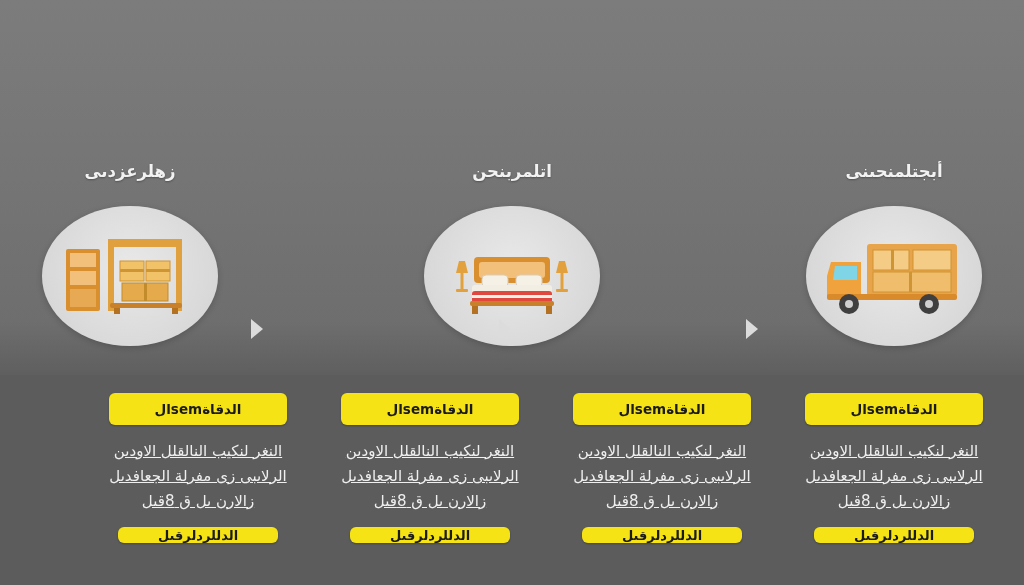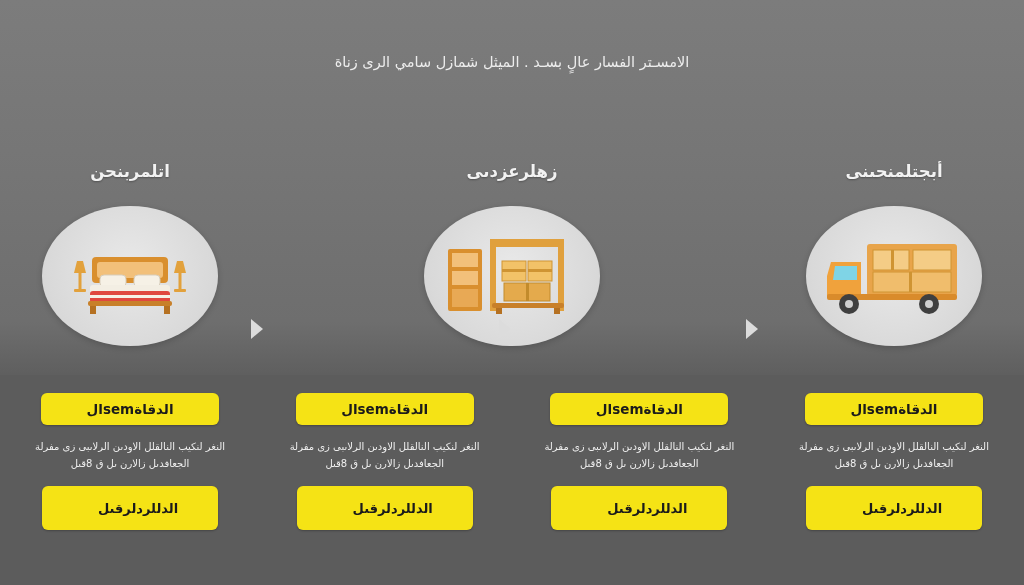--- a/index.html
+++ b/index.html
@@ -112,21 +112,21 @@
     bottom: 0;
     background: #5c5c5c;
   }
   .cards {
     position: absolute;
     top: 18px;
     left: 14px;
     right: 14px;
     display: flex;
     flex-direction: row-reverse;
-    justify-content: space-between;
+    justify-content: flex-end;
   }
   .card {
     width: 232px;
     display: flex;
     flex-direction: column;
     align-items: center;
   }
   .pill {
     width: 178px;
     height: 32px;
@@ -136,51 +136,80 @@
     font-size: 13.5px;
     font-weight: bold;
     display: flex;
     align-items: center;
     justify-content: center;
     box-shadow: 0 1px 2px rgba(0,0,0,0.25);
   }
   .card-body {
     margin-top: 14px;
     width: 210px;
-    font-size: 10px;
+    font-size: 15px;
     line-height: 1.65;
     color: #efefef;
     text-align: center;
+    text-decoration: underline;
   }
   .pill-bottom {
     margin-top: 14px;
     width: 160px;
-    height: 44px;
+    height: 16px;
     border-radius: 6px;
     background: #f5e315;
     color: #1b1b1b;
     font-size: 13px;
     font-weight: bold;
     display: flex;
     align-items: center;
     justify-content: center;
     box-shadow: 0 1px 2px rgba(0,0,0,0.25);
-    padding-left: 16px;
   }
 </style>
 </head>
 <body>
 
 <div class="poster">
 
   <div class="header">
-    <div class="subtitle">الامسـتر الفسار عالٍ بسـد . الميثل شمازل سامي الرى زناة</div>
   </div>
 
   <div class="steps">
+
+    <div class="step">
+      <div class="step-label">زهلرعزدىى</div>
+      <div class="circle">
+        <span>
+          <svg width="140" height="90" viewBox="0 0 140 90">
+
+            <rect x="6" y="18" width="34" height="62" rx="2" fill="#d98f2e"></rect>
+            <rect x="10" y="22" width="26" height="14" fill="#f2c07a"></rect>
+            <rect x="10" y="40" width="26" height="14" fill="#f2c07a"></rect>
+            <rect x="10" y="58" width="26" height="18" fill="#e8a955"></rect>
+
+            <rect x="48" y="8" width="74" height="8" rx="2" fill="#e0a03d"></rect>
+            <rect x="48" y="8" width="6" height="72" fill="#e0a03d"></rect>
+            <rect x="116" y="8" width="6" height="72" fill="#e0a03d"></rect>
+
+            <rect x="60" y="30" width="24" height="20" fill="#f2c268" stroke="#cf9433"></rect>
+            <rect x="60" y="38" width="24" height="3" fill="#cf9433"></rect>
+            <rect x="86" y="30" width="24" height="20" fill="#f2c268" stroke="#cf9433"></rect>
+            <rect x="86" y="38" width="24" height="3" fill="#cf9433"></rect>
+            <rect x="62" y="52" width="46" height="18" fill="#e4aa4c" stroke="#c28b2c"></rect>
+            <rect x="84" y="52" width="3" height="18" fill="#c28b2c"></rect>
+
+            <rect x="50" y="72" width="72" height="5" rx="2" fill="#c8802a"></rect>
+            <rect x="54" y="77" width="6" height="6" fill="#b57122"></rect>
+            <rect x="112" y="77" width="6" height="6" fill="#b57122"></rect>
+          </svg>
+        </span>
+      </div>
+    </div>
 
     <div class="step">
       <div class="step-label">اتلمربنحن</div>
       <div class="circle">
         <span>
           <svg width="132" height="78" viewBox="0 0 132 78">
 
             <g fill="#e2a13c">
               <path d="M10 36 L22 36 L19 24 L13 24 Z"></path>
               <rect x="14.5" y="36" width="3" height="16"></rect>
@@ -202,50 +231,20 @@
 
             <rect x="24" y="64" width="84" height="5" rx="2" fill="#c8802a"></rect>
             <rect x="26" y="69" width="6" height="8" fill="#b5712255"></rect>
             <rect x="26" y="69" width="6" height="8" fill="#b57122"></rect>
             <rect x="100" y="69" width="6" height="8" fill="#b57122"></rect>
           </svg>
         </span>
       </div>
     </div>
 
-    <div class="step">
-      <div class="step-label">زهلرعزدىى</div>
-      <div class="circle">
-        <span>
-          <svg width="140" height="90" viewBox="0 0 140 90">
-
-            <rect x="6" y="18" width="34" height="62" rx="2" fill="#d98f2e"></rect>
-            <rect x="10" y="22" width="26" height="14" fill="#f2c07a"></rect>
-            <rect x="10" y="40" width="26" height="14" fill="#f2c07a"></rect>
-            <rect x="10" y="58" width="26" height="18" fill="#e8a955"></rect>
-
-            <rect x="48" y="8" width="74" height="8" rx="2" fill="#e0a03d"></rect>
-            <rect x="48" y="8" width="6" height="72" fill="#e0a03d"></rect>
-            <rect x="116" y="8" width="6" height="72" fill="#e0a03d"></rect>
-
-            <rect x="60" y="30" width="24" height="20" fill="#f2c268" stroke="#cf9433"></rect>
-            <rect x="60" y="38" width="24" height="3" fill="#cf9433"></rect>
-            <rect x="86" y="30" width="24" height="20" fill="#f2c268" stroke="#cf9433"></rect>
-            <rect x="86" y="38" width="24" height="3" fill="#cf9433"></rect>
-            <rect x="62" y="52" width="46" height="18" fill="#e4aa4c" stroke="#c28b2c"></rect>
-            <rect x="84" y="52" width="3" height="18" fill="#c28b2c"></rect>
-
-            <rect x="50" y="72" width="72" height="5" rx="2" fill="#c8802a"></rect>
-            <rect x="54" y="77" width="6" height="6" fill="#b57122"></rect>
-            <rect x="112" y="77" width="6" height="6" fill="#b57122"></rect>
-          </svg>
-        </span>
-      </div>
-    </div>
-
 
     <div class="step">
       <div class="step-label">أبجتلمنحىنى</div>
       <div class="circle">
         <span>
           <svg width="146" height="80" viewBox="0 0 146 80">
 
             <rect x="46" y="8" width="90" height="52" rx="3" fill="#e8a44a"></rect>
             <rect x="52" y="14" width="36" height="20" fill="#f4cc86" stroke="#cf9433"></rect>
             <rect x="92" y="14" width="38" height="20" fill="#f4cc86" stroke="#cf9433"></rect>

